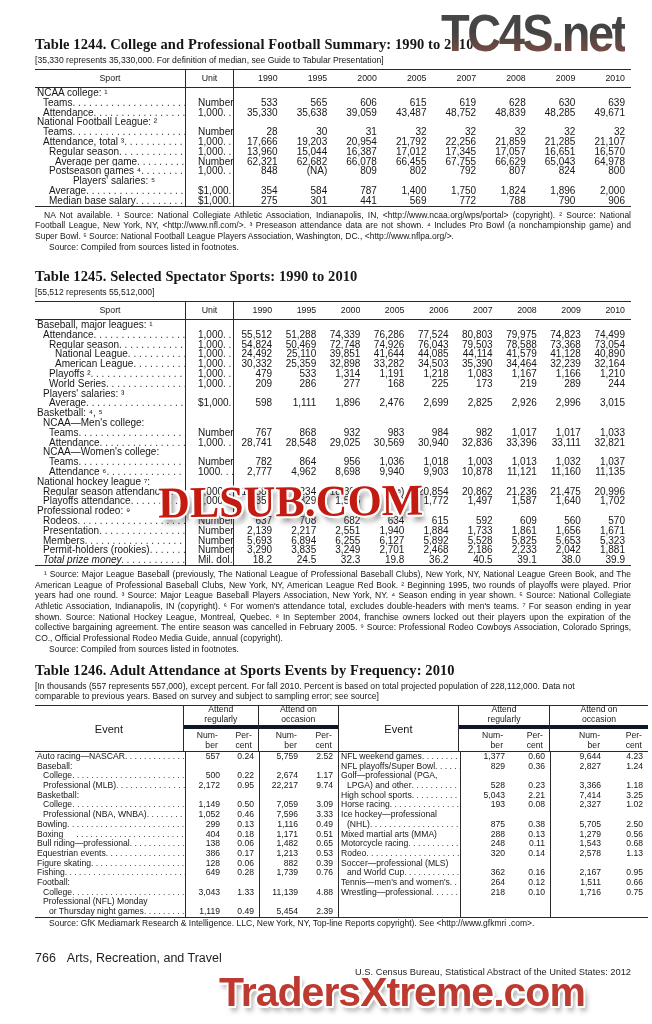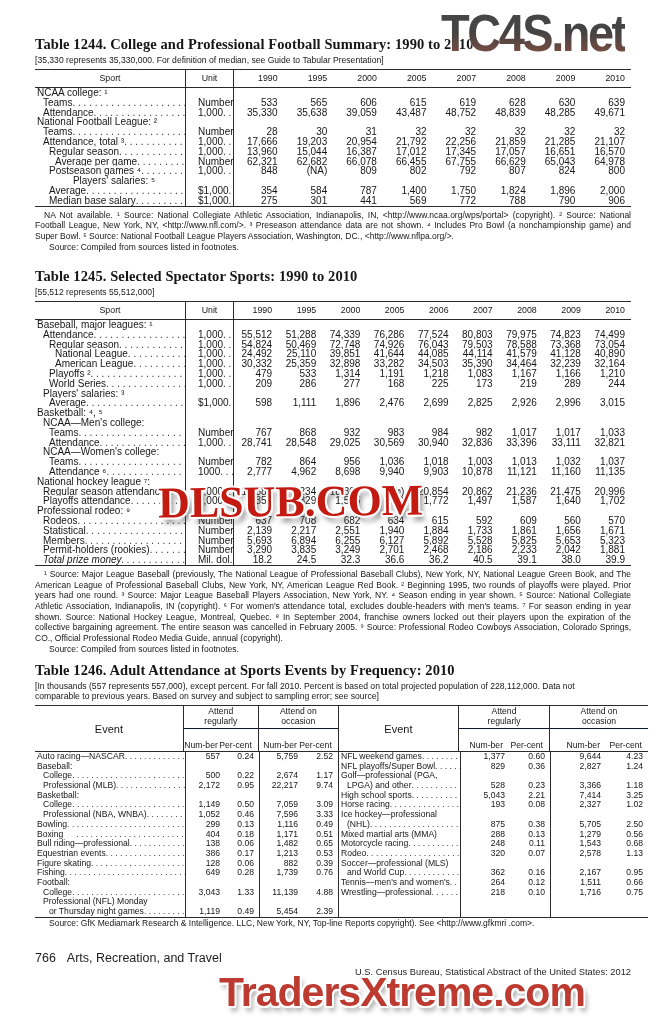--- a/index.html
+++ b/index.html
@@ -24,23 +24,23 @@
   .dots::after{content:". . . . . . . . . . . . . . . . . . . . . . . . . . . . . . . . . . . . . . . .";}
   
   .fnote{font-size:8.5px;line-height:10.7px;text-align:justify;text-indent:9px;margin:3px 0 0 0;}
   .fsrc{font-size:8.5px;line-height:10.7px;text-indent:14px;margin:0;}
   
   .freq{border-top:1.6px solid #2a2a2a;border-bottom:1.4px solid #2a2a2a;width:613px;}
   .fhead{display:flex;border-bottom:1px solid #2a2a2a;}
   .fh-label{display:flex;align-items:center;justify-content:center;font-size:11px;box-sizing:border-box;}
   .fh-group{box-sizing:border-box;}
   .fh-gl{height:23px;display:flex;align-items:center;justify-content:center;text-align:center;
-         font-size:8.6px;line-height:9.6px;border-bottom:1px solid #0f172a;white-space:pre-line;padding:1px 2px 2px 2px;box-sizing:border-box;}
+         font-size:8.6px;line-height:9.6px;border-bottom:4px solid #0f172a;white-space:pre-line;padding:1px 2px 2px 2px;box-sizing:border-box;}
   .fh-sub{display:flex;height:22px;}
-  .fh-sc{display:flex;align-items:flex-end;justify-content:flex-end;
+  .fh-sc{display:flex;flex-direction:column;align-items:flex-end;justify-content:flex-end;
          font-size:8.6px;line-height:9.4px;box-sizing:border-box;padding:0 6px 1px 0;}
   .fbody{display:flex;}
   .fhalf{display:flex;flex-direction:column;}
   .frow{display:flex;height:9.7px;line-height:9.7px;font-size:8.6px;}
   .f-lab{display:flex;box-sizing:border-box;overflow:hidden;}
   .f-num{box-sizing:border-box;text-align:right;padding-right:5px;overflow:hidden;}
   
   .lw-lab{width:150px;} .lw-n1{width:40px;} .lw-p1{width:34px;} .lw-n2{width:44px;} .lw-p2{width:35px;}
   
   .rw-lab{width:122px;} .rw-n1{width:50px;} .rw-p1{width:40px;} .rw-n2{width:56px;} .rw-p2{width:42px;}
@@ -680,21 +680,21 @@
           <div class="cell c-val">682</div>
           <div class="cell c-val">634</div>
           <div class="cell c-val">615</div>
           <div class="cell c-val">592</div>
           <div class="cell c-val">609</div>
           <div class="cell c-val">560</div>
           <div class="cell c-val">570</div>
         </div>
         <div class="trow">
           <div class="cell c-label" style="padding-left: 8px;">
-            <span class="lt">Statistical</span>
+            <span class="lt">Presentation</span>
             <div class="dots"></div>
           </div>
           <div class="cell c-unit bl">
             <span class="lt">Number</span>
             <div class="dots"></div>
           </div>
           <div class="cell c-val bl">2,139</div>
           <div class="cell c-val">2,217</div>
           <div class="cell c-val">2,551</div>
           <div class="cell c-val">1,940</div>
@@ -747,21 +747,21 @@
             <span class="lt">Total prize money</span>
             <div class="dots"></div>
           </div>
           <div class="cell c-unit bl">
             <span class="lt">Mil. dol.</span>
             <div class="dots"></div>
           </div>
           <div class="cell c-val bl">18.2</div>
           <div class="cell c-val">24.5</div>
           <div class="cell c-val">32.3</div>
-          <div class="cell c-val">36.6</div>
+          <div class="cell c-val">19.8</div>
           <div class="cell c-val">36.2</div>
           <div class="cell c-val">40.5</div>
           <div class="cell c-val">39.1</div>
           <div class="cell c-val">38.0</div>
           <div class="cell c-val">39.9</div>
         </div>
       </div>
     <p class="fnote">¹ Source: Major League Baseball (previously, The National League of Professional Baseball Clubs), New York, NY, National League Green Book, and The American League of Professional Baseball Clubs, New York, NY, American League Red Book. ² Beginning 1995, two rounds of playoffs were played. Prior years had one round. ³ Source: Major League Baseball Players Association, New York, NY. ⁴ Season ending in year shown. ⁵ Source: National Collegiate Athletic Association, Indianapolis, IN (copyright). ⁶ For women's attendance total, excludes double-headers with men's teams. ⁷ For season ending in year shown. Source: National Hockey League, Montreal, Quebec. ⁸ In September 2004, franchise owners locked out their players upon the expiration of the collective  bargaining agreement. The entire season was cancelled in February 2005. ⁹ Source: Professional Rodeo Cowboys Association, Colorado Springs, CO., Official Professional Rodeo Media Guide, annual (copyright).</p>
     <p class="fsrc">Source: Compiled from sources listed in footnotes.</p>
   </div>
@@ -1097,21 +1097,21 @@
               <div class="f-num rw-p1">0.11</div>
               <div class="f-num rw-n2 bl">1,543</div>
               <div class="f-num rw-p2">0.68</div>
             </div>
             <div class="frow">
               <div class="f-lab rw-lab bl" style="padding-left: 2px;">
                 <span class="lt">Rodeo</span>
                 <div class="dots"></div>
               </div>
               <div class="f-num rw-n1 bl">320</div>
-              <div class="f-num rw-p1">0.07</div>
+              <div class="f-num rw-p1">0.14</div>
               <div class="f-num rw-n2 bl">2,578</div>
               <div class="f-num rw-p2">1.13</div>
             </div>
             <div class="frow">
               <div class="f-lab rw-lab bl" style="padding-left: 2px;">
                 <span class="lt">Soccer—professional (MLS)</span>
               </div>
               <div class="f-num rw-n1 bl"></div>
               <div class="f-num rw-p1"></div>
               <div class="f-num rw-n2 bl"></div>

